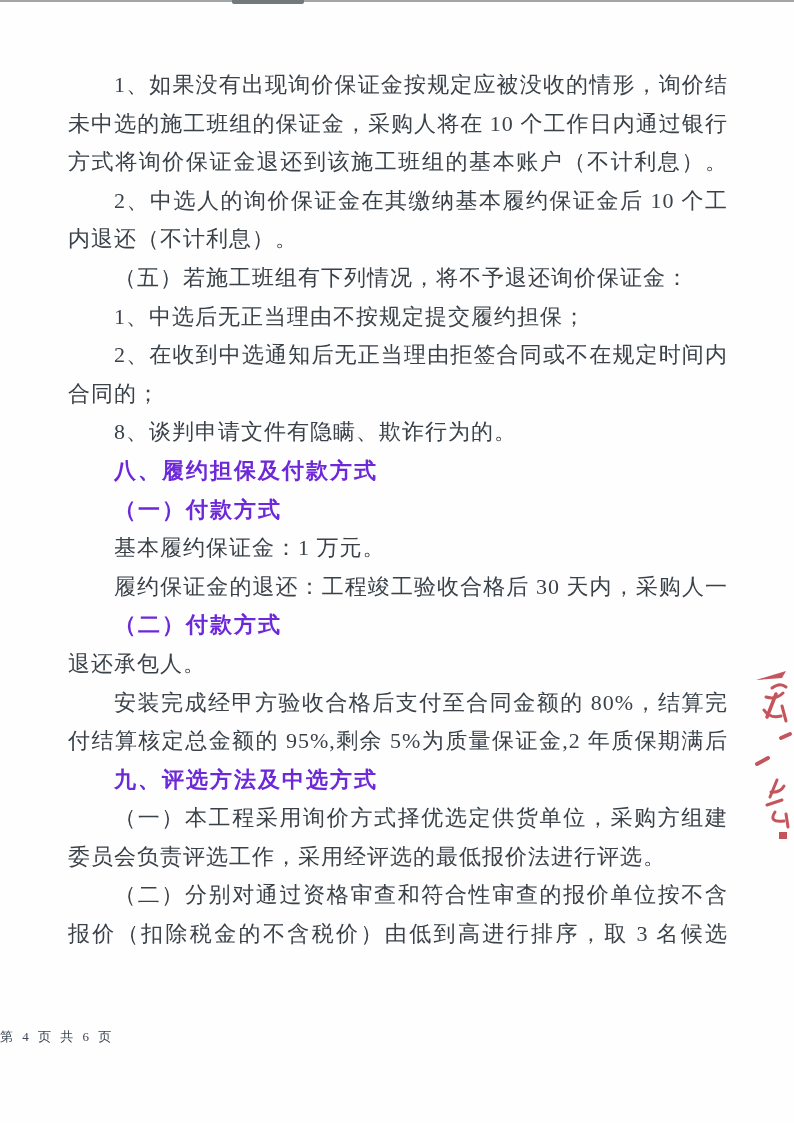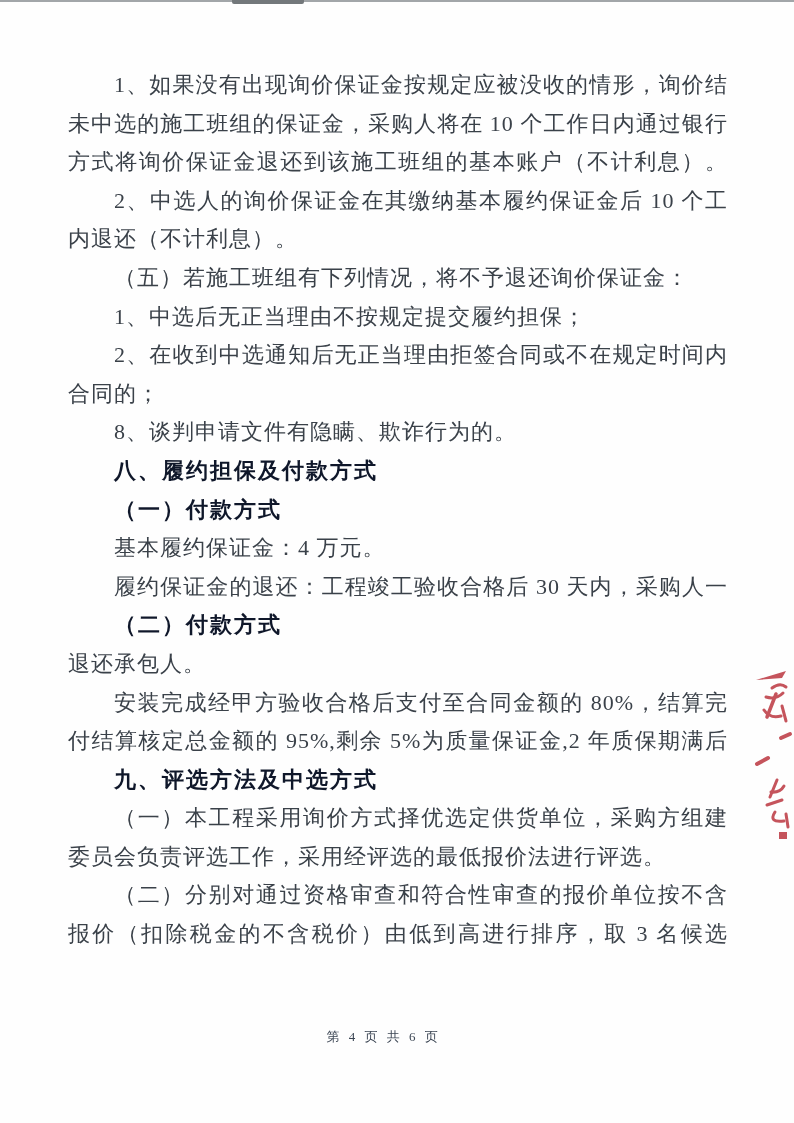--- a/index.html
+++ b/index.html
@@ -37,26 +37,26 @@
     overflow:hidden;
   }
   .line.indent{padding-left:46px;}
   .line.justify{
     text-align:justify;
     text-align-last:justify;
   }
   .line.bold{
     font-family:"Liberation Sans","DejaVu Sans",sans-serif;
     font-weight:700;
-    color:#0f172a;
+    color:#6d28d9;
     letter-spacing:2px;
   }
   .page-footer{
     position:absolute;top:1028px;left:0;width:767px;
-    text-align:center;
+    text-align:left;
     font-size:13px;
     letter-spacing:3px;
     color:#3c4654;
   }
   .red-marks{
     position:absolute;
     top:666px;right:0;
     width:44px;height:176px;
     color:#c5545c;
   }
@@ -75,21 +75,21 @@
       <div class="line justify">方式将询价保证金退还到该施工班组的基本账户（不计利息）。其中</div>
       <div class="line indent justify">2、中选人的询价保证金在其缴纳基本履约保证金后 10 个工作日</div>
       <div class="line">内退还（不计利息）。</div>
       <div class="line indent">（五）若施工班组有下列情况，将不予退还询价保证金：</div>
       <div class="line indent">1、中选后无正当理由不按规定提交履约担保；</div>
       <div class="line indent justify">2、在收到中选通知后无正当理由拒签合同或不在规定时间内签订</div>
       <div class="line">合同的；</div>
       <div class="line indent">8、谈判申请文件有隐瞒、欺诈行为的。</div>
       <div class="line indent bold">八、履约担保及付款方式</div>
       <div class="line indent bold">（一）付款方式</div>
-      <div class="line indent">基本履约保证金：4 万元。</div>
+      <div class="line indent">基本履约保证金：1 万元。</div>
       <div class="line indent justify">履约保证金的退还：工程竣工验收合格后 30 天内，采购人一次性</div>
       <div class="line indent bold">（二）付款方式</div>
       <div class="line">退还承包人。</div>
       <div class="line indent justify">安装完成经甲方验收合格后支付至合同金额的 80%，结算完成后支</div>
       <div class="line justify">付结算核定总金额的 95%,剩余 5%为质量保证金,2 年质保期满后付清。</div>
       <div class="line indent bold">九、评选方法及中选方式</div>
       <div class="line indent justify">（一）本工程采用询价方式择优选定供货单位，采购方组建评选</div>
       <div class="line">委员会负责评选工作，采用经评选的最低报价法进行评选。</div>
       <div class="line indent justify">（二）分别对通过资格审查和符合性审查的报价单位按不含税总</div>
       <div class="line justify">报价（扣除税金的不含税价）由低到高进行排序，取 3 名候选人，其</div>

